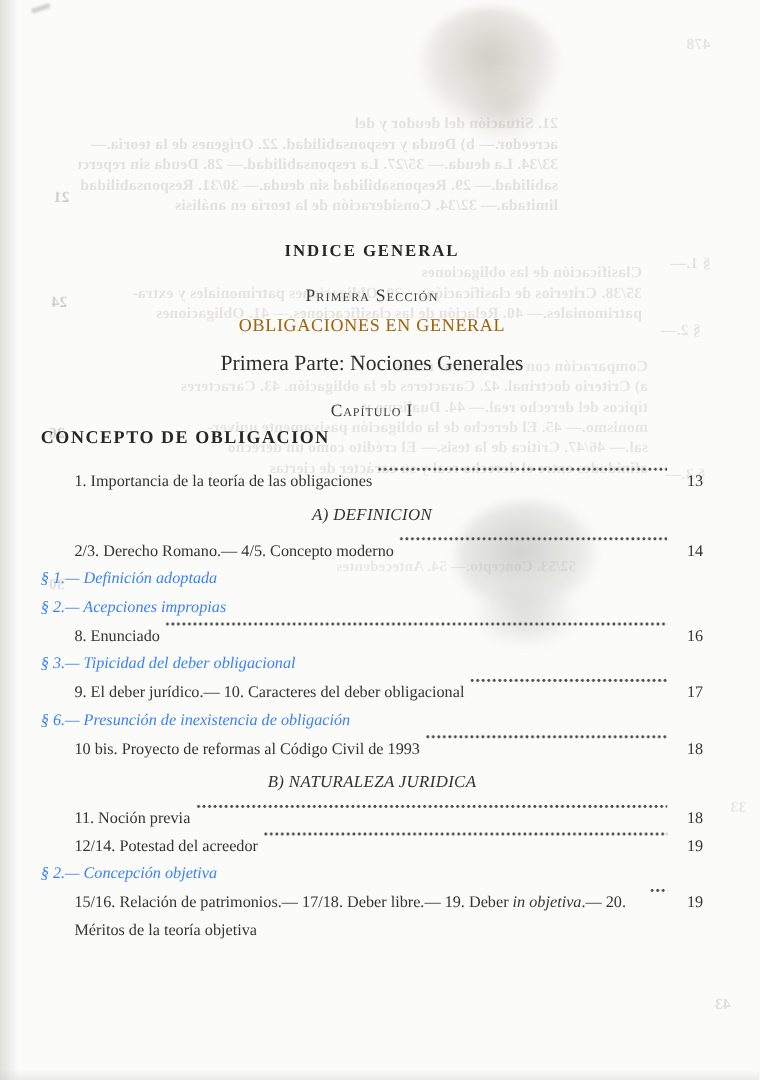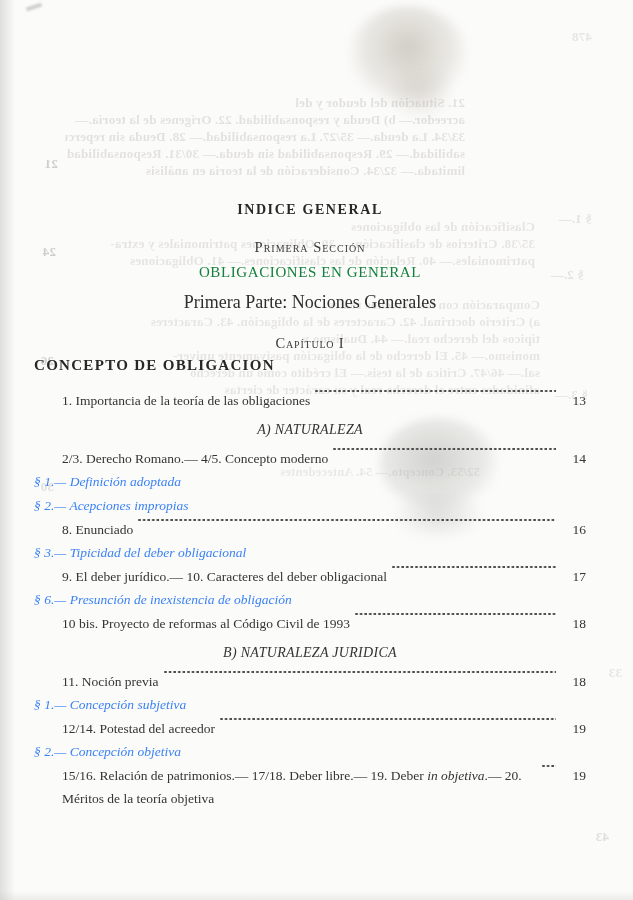--- a/index.html
+++ b/index.html
@@ -66,21 +66,21 @@
   .content{position:absolute;left:34px;top:202px;width:552px;}
   .title{
     text-align:center;font-weight:700;font-size:14px;letter-spacing:1.6px;
     color:#272727;margin:0 0 21px 0;
   }
   .section-label{
     text-align:center;font-variant:small-caps;font-size:14.5px;letter-spacing:1px;
     margin-bottom:8px;color:#3b3b3b;
   }
   .section-title{
-    text-align:center;font-size:15px;letter-spacing:.6px;margin-bottom:11px;color:#15803d;
+    text-align:center;font-size:15px;letter-spacing:.6px;margin-bottom:11px;color:#a16207;
   }
   .part-title{
     text-align:center;font-size:18px;margin-bottom:22px;color:#2e2e2e;
   }
   .chapter-label{
     text-align:center;font-variant:small-caps;font-size:14.5px;letter-spacing:.8px;
     margin-bottom:5px;color:#3b3b3b;
   }
   .chapter-title{
     font-weight:700;font-size:15px;letter-spacing:1.3px;
@@ -182,21 +182,21 @@
     <div class="part-title">Primera Parte: Nociones Generales</div>
     <div class="chapter-label">Capítulo I</div>
     <div class="chapter-title">CONCEPTO DE OBLIGACION</div>
 
     <div class="toc">
         <div class="toc-entry">
           <span class="entry-text">1. Importancia de la teoría de las obligaciones</span>
           <span class="leader"></span>
           <span class="pagenum">13</span>
         </div>
-        <div class="toc-heading">A) NATURALEZA</div>
+        <div class="toc-heading">A) DEFINICION</div>
         <div class="toc-entry">
           <span class="entry-text">2/3. Derecho Romano.— 4/5. Concepto moderno</span>
           <span class="leader"></span>
           <span class="pagenum">14</span>
         </div>
         <div class="toc-section">§ 1.— Definición adoptada</div>
         <div class="toc-section">§ 2.— Acepciones impropias</div>
         <div class="toc-entry">
           <span class="entry-text">8. Enunciado</span>
           <span class="leader"></span>
@@ -213,21 +213,20 @@
           <span class="entry-text">10 bis. Proyecto de reformas al Código Civil de 1993</span>
           <span class="leader"></span>
           <span class="pagenum">18</span>
         </div>
         <div class="toc-heading">B) NATURALEZA JURIDICA</div>
         <div class="toc-entry">
           <span class="entry-text">11. Noción previa</span>
           <span class="leader"></span>
           <span class="pagenum">18</span>
         </div>
-        <div class="toc-section">§ 1.— Concepción subjetiva</div>
         <div class="toc-entry">
           <span class="entry-text">12/14. Potestad del acreedor</span>
           <span class="leader"></span>
           <span class="pagenum">19</span>
         </div>
         <div class="toc-section">§ 2.— Concepción objetiva</div>
         <div class="toc-entry">
           <span class="entry-text"><span>15/16. Relación de patrimonios.— 17/18. Deber libre.— 19. Deber </span><i>in objetiva</i><span>.— 20. Méritos de la teoría objetiva</span></span>
           <span class="leader"></span>
           <span class="pagenum">19</span>

